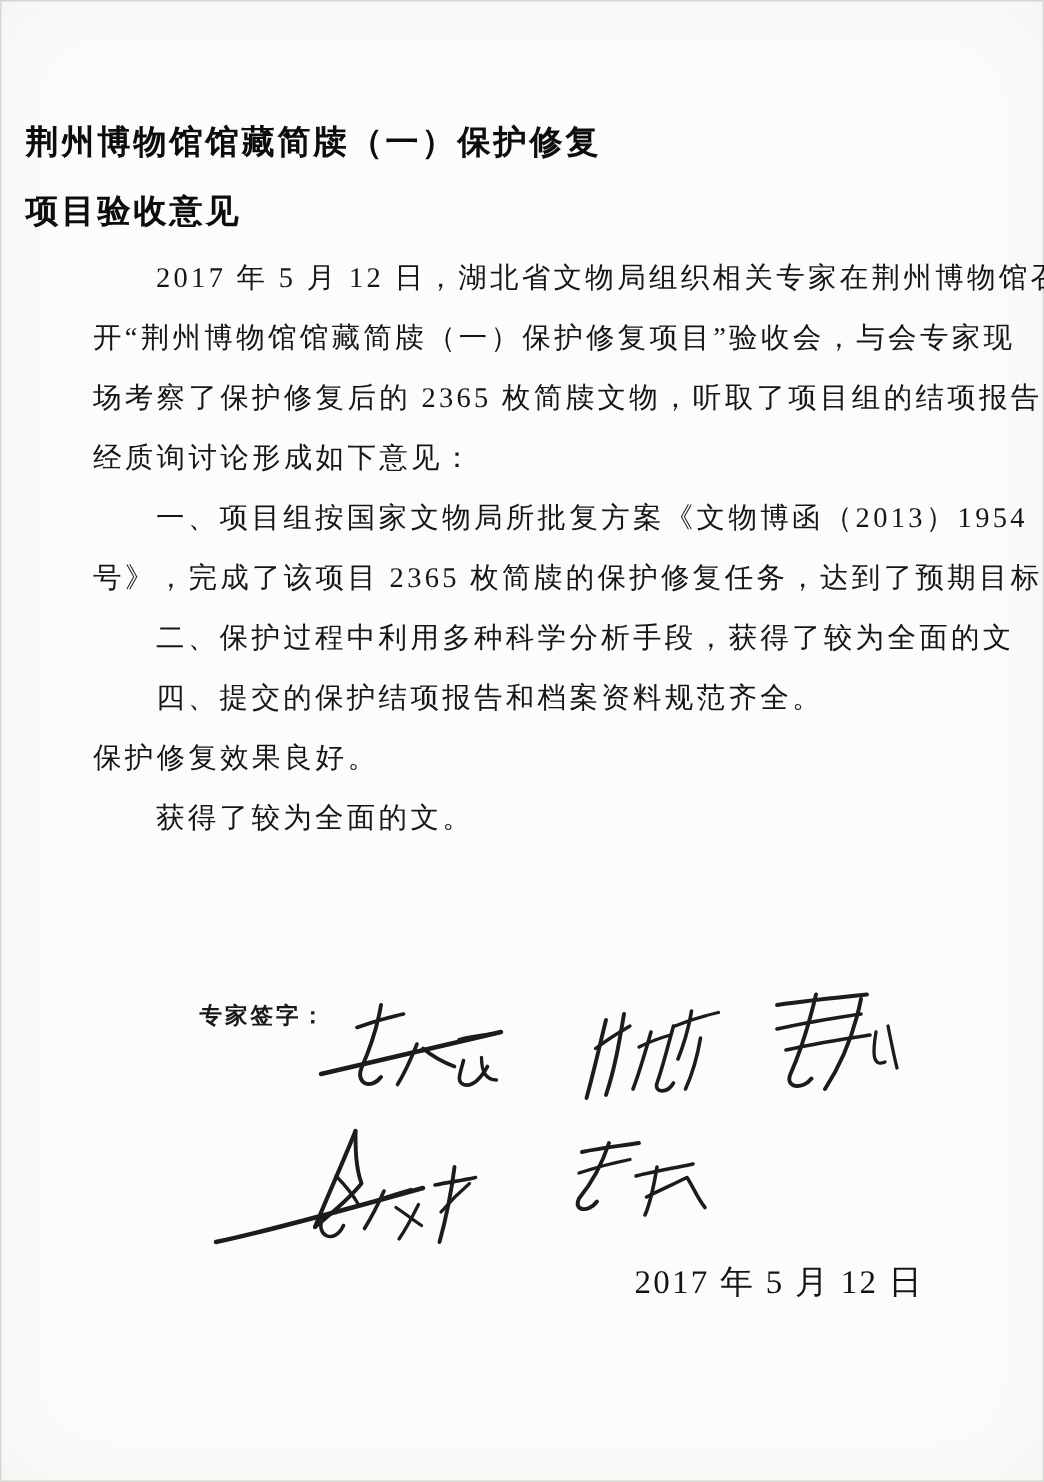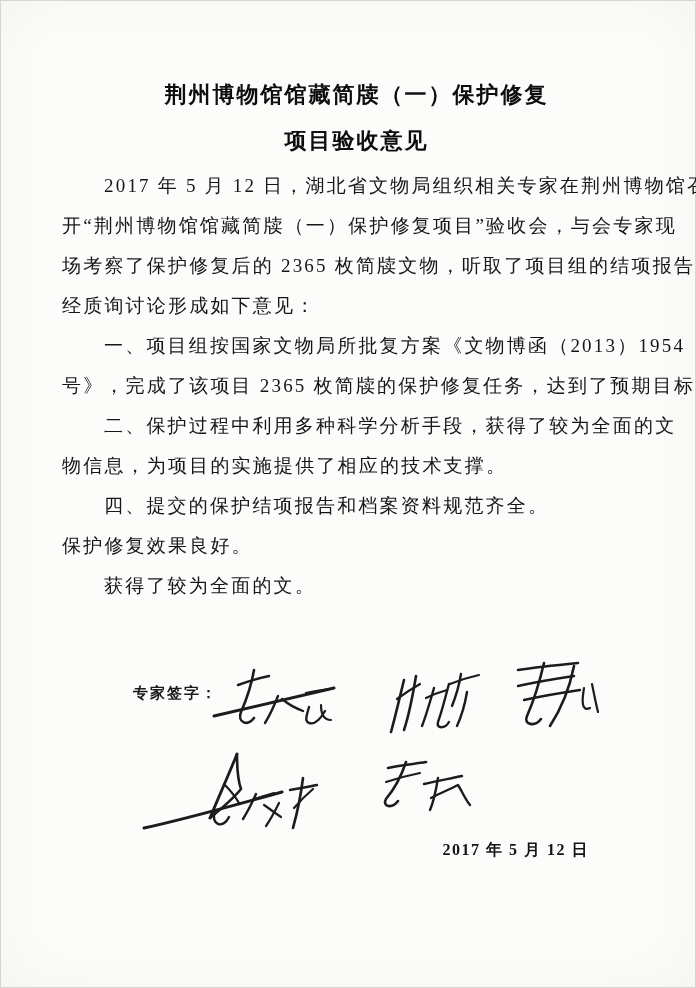--- a/index.html
+++ b/index.html
@@ -11,21 +11,21 @@
     position:relative;
     width:696px;height:988px;
     margin:0 auto;
     background:#fcfcfb;
     box-shadow:inset 0 0 0 1px #d6d6d3, inset 0 0 70px rgba(0,0,0,0.035);
     overflow:hidden;
     color:#141414;
   }
   .title{
     position:absolute;left:17px;right:0;
-    text-align:center;
+    text-align:left;
     font-weight:bold;
     font-size:22px;
     letter-spacing:2px;
     color:#0d0d0d;
   }
   .title-1{top:80px;}
   .title-2{top:126px;}
   .body-block{
     position:absolute;
     left:62px;right:58px;top:166px;
@@ -35,61 +35,59 @@
     height:40px;
     line-height:40px;
     font-size:19px;
     letter-spacing:2.2px;
     white-space:nowrap;
     color:#161616;
   }
   .indent{padding-left:42px;}
   .sig-label{
     position:absolute;
-    left:133px;top:684px;
+    left:133px;top:668px;
     font-size:15px;
     font-weight:bold;
     letter-spacing:2px;
     color:#1a1a1a;
   }
   .sig{
     position:absolute;
   }
   .sig svg path{
     fill:none;
     stroke:#1c1c1c;
     stroke-linecap:round;
     stroke-linejoin:round;
   }
   .date-line{
     position:absolute;
-    right:107px;top:840px;
-    font-size:16px;
+    right:80px;top:840px;
+    font-size:22px;
     letter-spacing:1.5px;
     color:#141414;
-    font-weight:bold;
   }
 </style>
 </head>
 <body>
 
 <div class="page">
 
   <div class="title title-1">荆州博物馆馆藏简牍（一）保护修复</div>
   <div class="title title-2">项目验收意见</div>
 
   <div class="body-block">
     <p class="line indent">2017 年 5 月 12 日，湖北省文物局组织相关专家在荆州博物馆召</p>
     <p class="line">开“荆州博物馆馆藏简牍（一）保护修复项目”验收会，与会专家现</p>
     <p class="line">场考察了保护修复后的 2365 枚简牍文物，听取了项目组的结项报告，</p>
     <p class="line">经质询讨论形成如下意见：</p>
     <p class="line indent">一、项目组按国家文物局所批复方案《文物博函（2013）1954</p>
     <p class="line">号》，完成了该项目 2365 枚简牍的保护修复任务，达到了预期目标。</p>
     <p class="line indent">二、保护过程中利用多种科学分析手段，获得了较为全面的文</p>
-    <p class="line">物信息，为项目的实施提供了相应的技术支撑。</p>
     <p class="line indent">四、提交的保护结项报告和档案资料规范齐全。</p>
     <p class="line">保护修复效果良好。</p>
     <p class="line indent">获得了较为全面的文。</p>
   </div>
 
   <div class="sig-label">专家签字：</div>
 
   <div class="sig" style="left:208px;top:662px;width:132px;height:84px;">
     <svg width="132" height="84" viewBox="0 0 132 84">
       <path d="M6,54 C40,46 82,36 126,26" stroke-width="3"></path>

